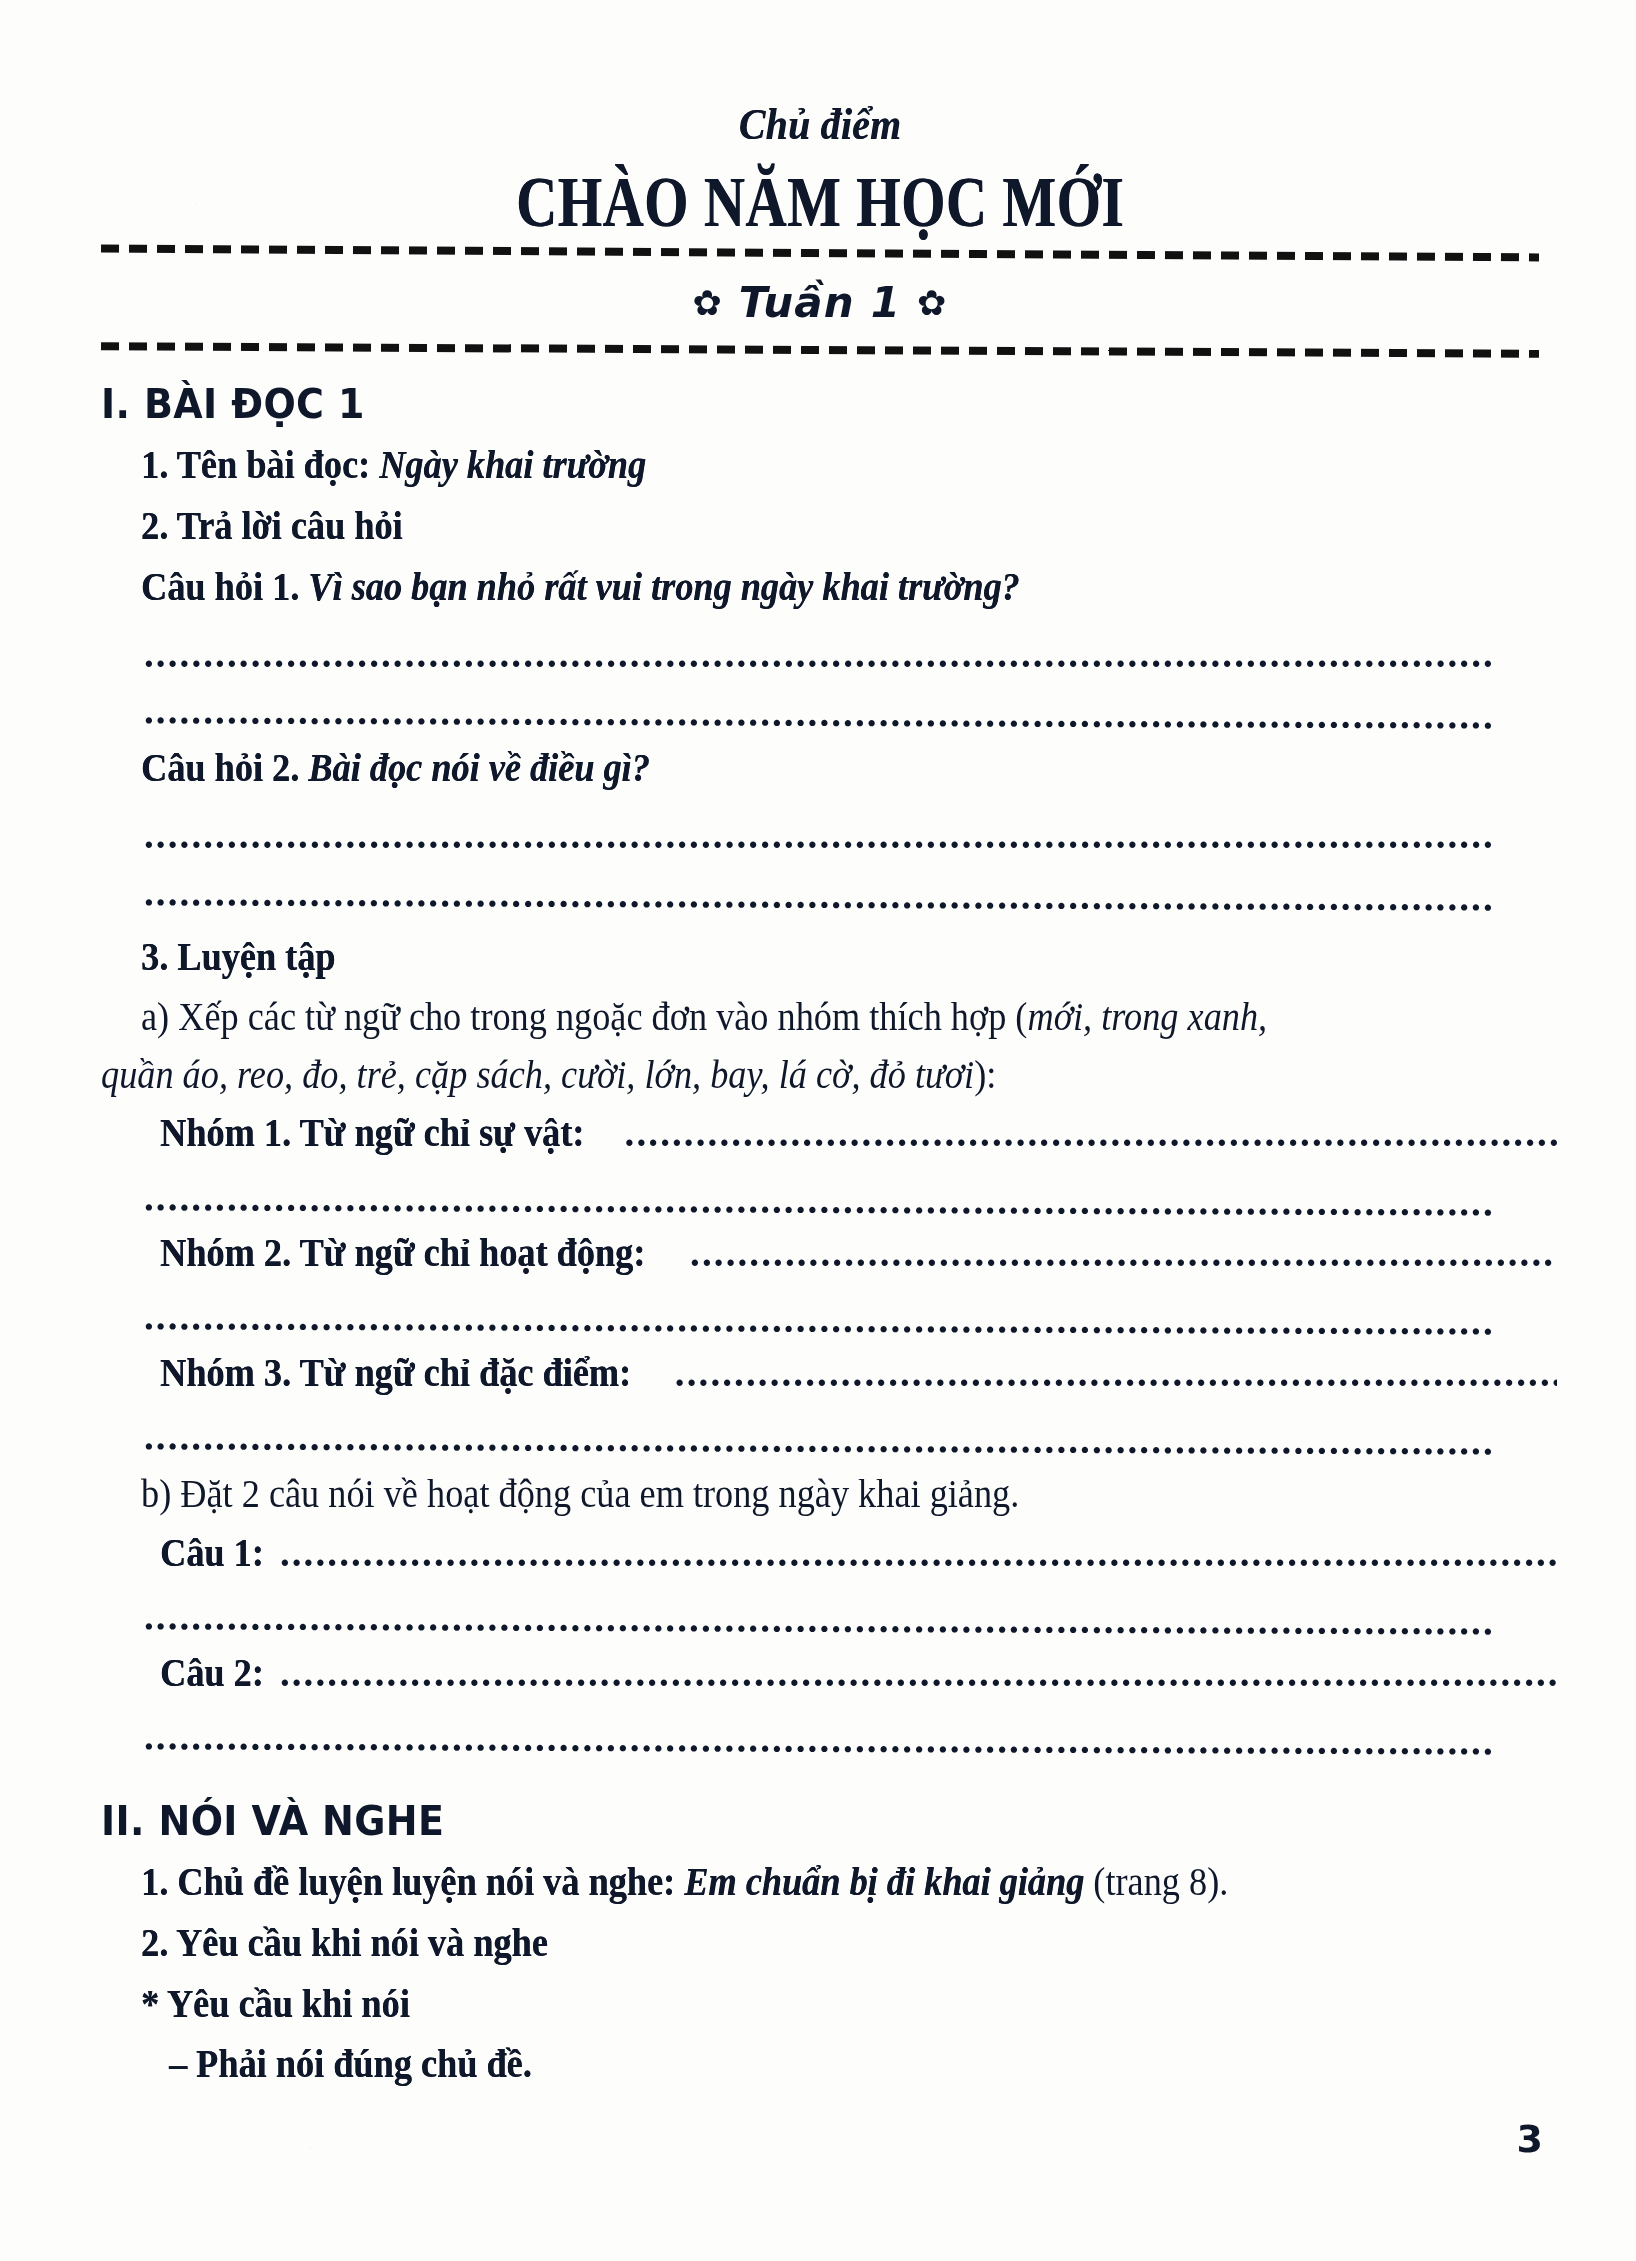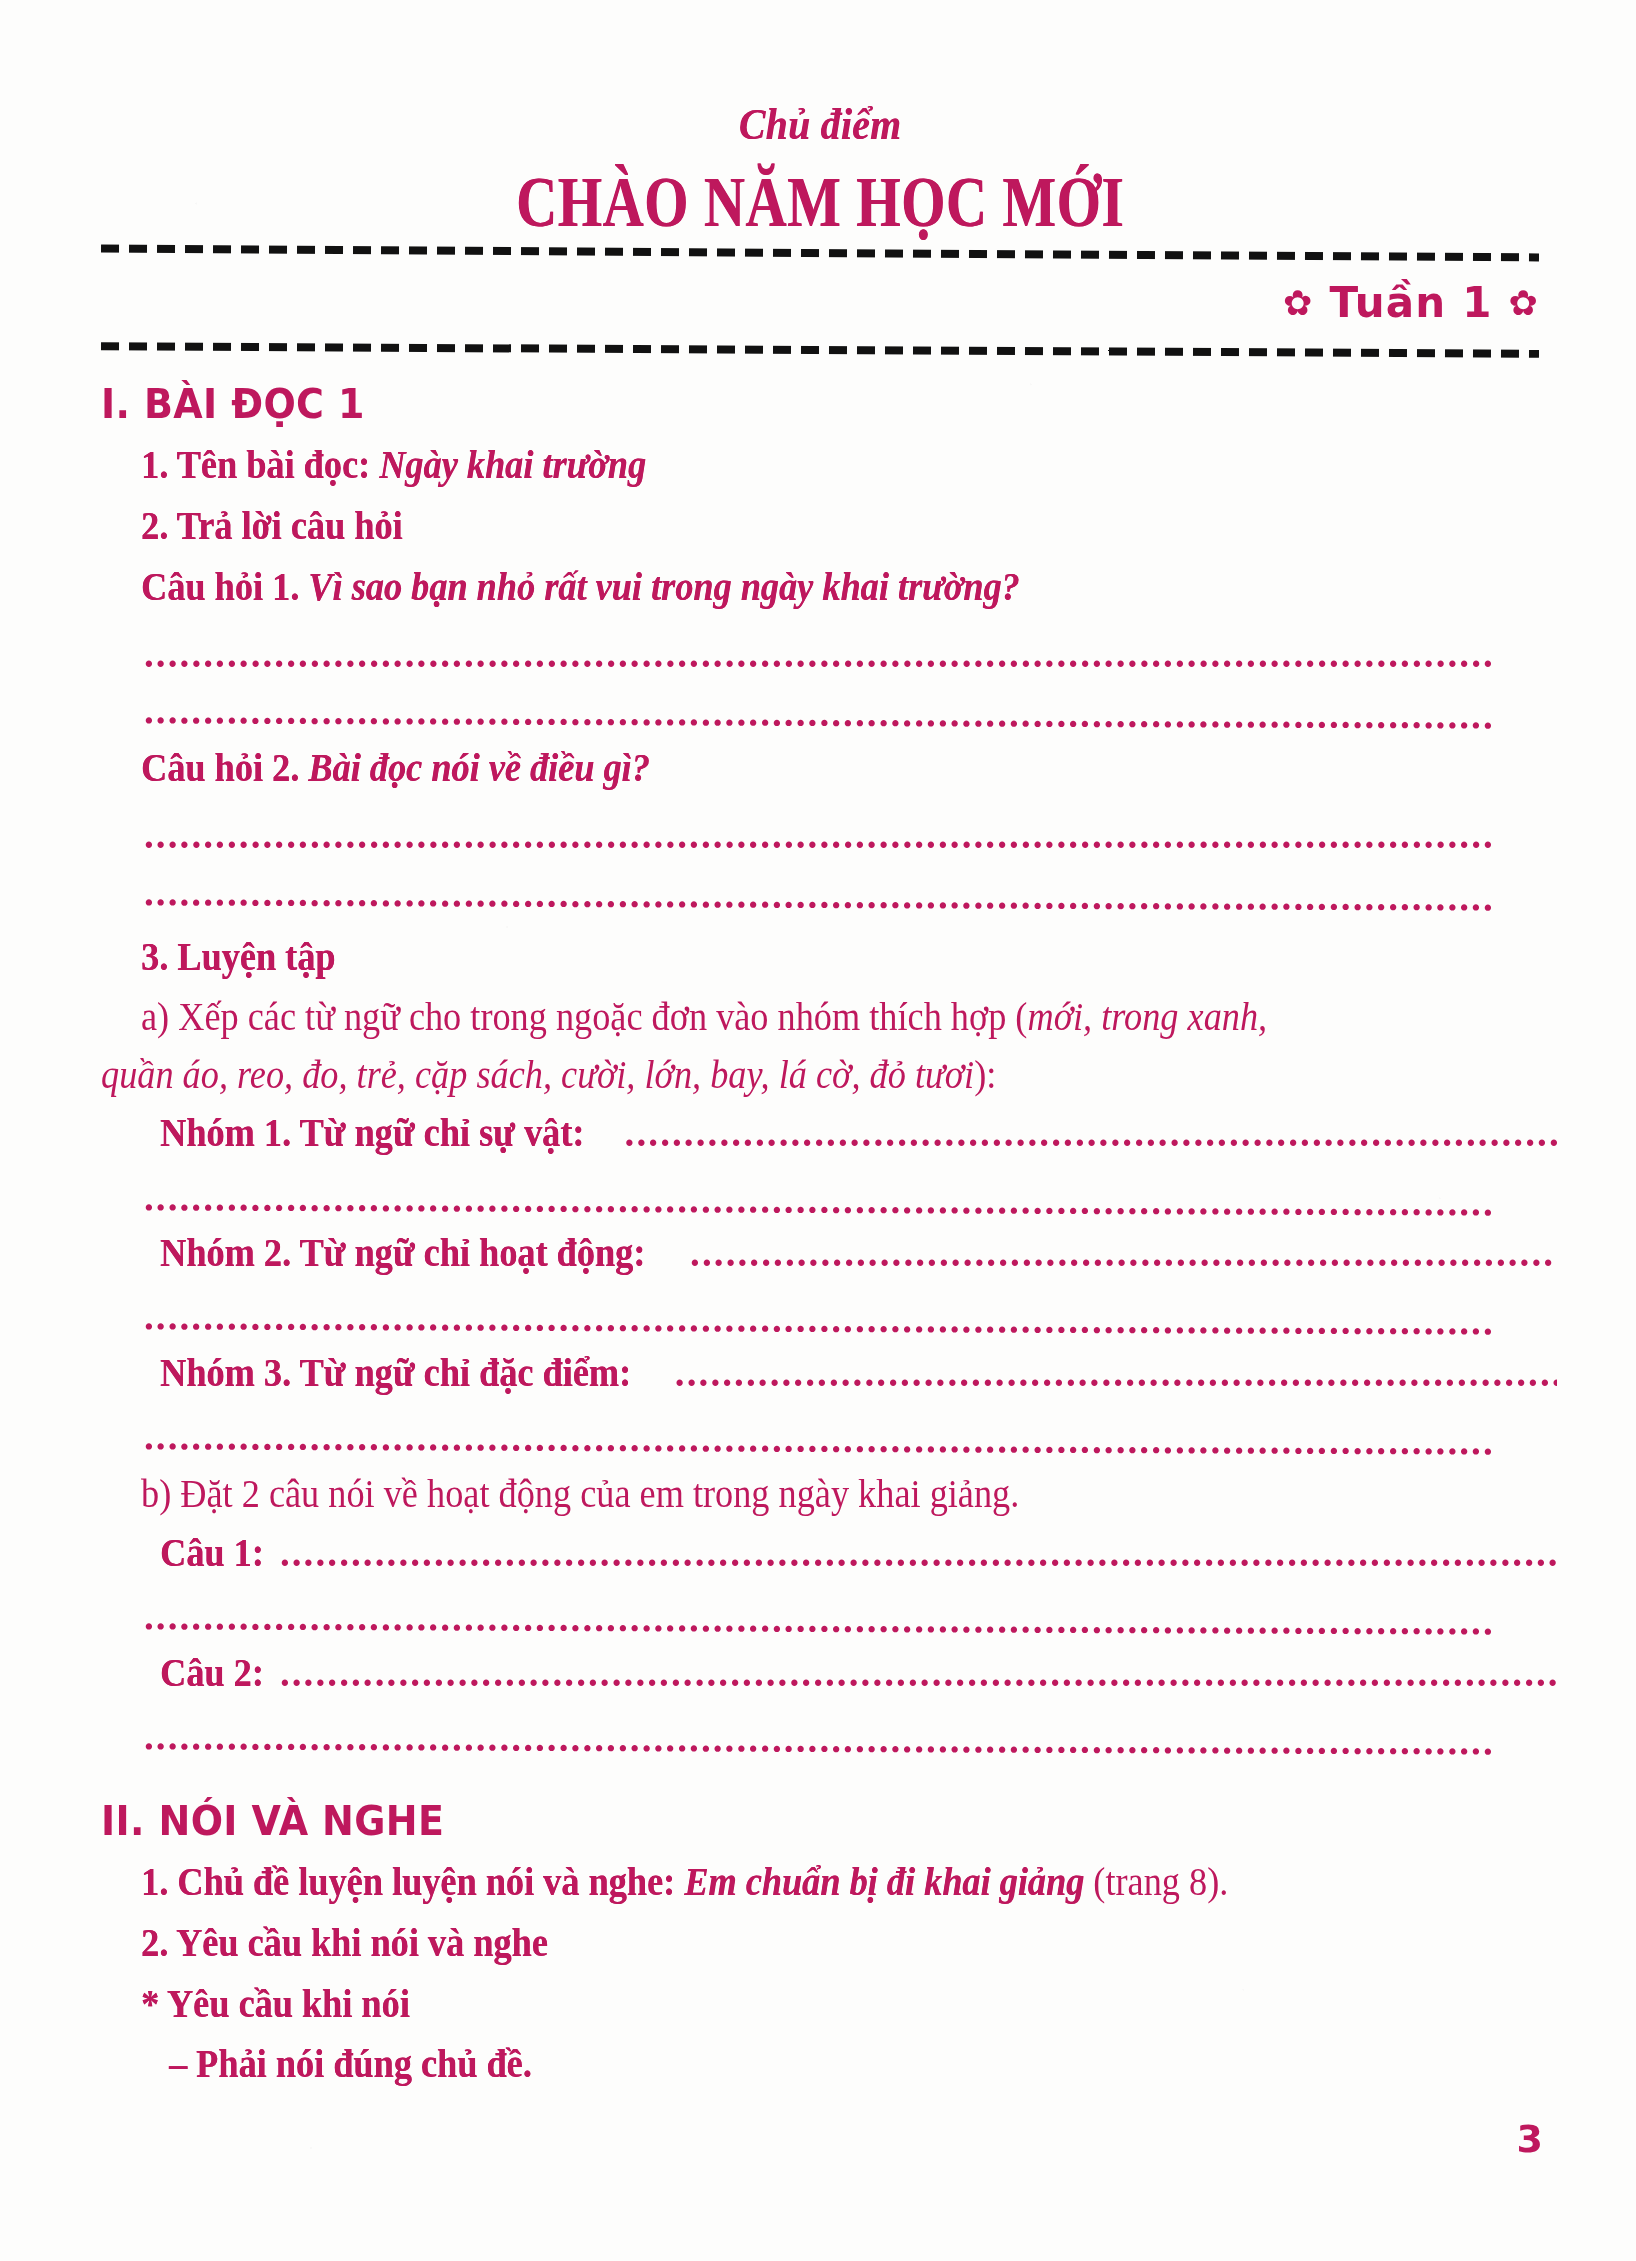--- a/index.html
+++ b/index.html
@@ -8,21 +8,21 @@
     background: #ffffff;
   }
 
   .page {
     position: relative;
     width: 1636px;
     height: 2261px;
     background: #fdfdfc;
     overflow: hidden;
     font-family: "Liberation Serif", "DejaVu Serif", serif;
-    color: #be185d;
+    color: #0f172a;
     -webkit-font-smoothing: none;
   }
 
   
   .scan-noise {
     position: absolute;
     inset: 0;
     pointer-events: none;
     opacity: 0.5;
     background-image:
@@ -75,26 +75,27 @@
       transparent 18.3px 28px
     );
     background-size: 28px 7.5px;
     background-repeat: repeat-x;
     background-position: left center;
   }
   .rule-dashed.tilted { transform: rotate(0.35deg); }
   .rule-dashed.tilted2 { transform: rotate(0.30deg); }
 
   .week {
-    text-align: right;
+    text-align: center;
     font-family: "DejaVu Sans", "Liberation Sans", sans-serif;
     font-weight: bold;
     font-size: 42px;
     letter-spacing: 1.2px;
     margin: 21.6px 0 18.3px 0;
+    font-style: italic;
   }
   .week .flower { font-size: 35px; vertical-align: 2.5px; }
 
   
   .section-head {
     font-family: "DejaVu Sans", "Liberation Sans", sans-serif;
     font-weight: bold;
     font-size: 40px;
     letter-spacing: 0.4px;
     margin: 28px 0 13.3px 0;

